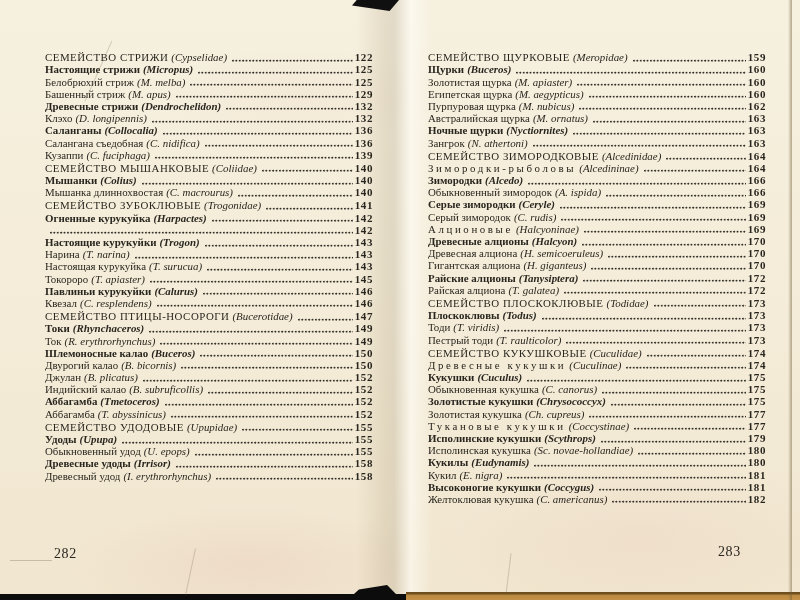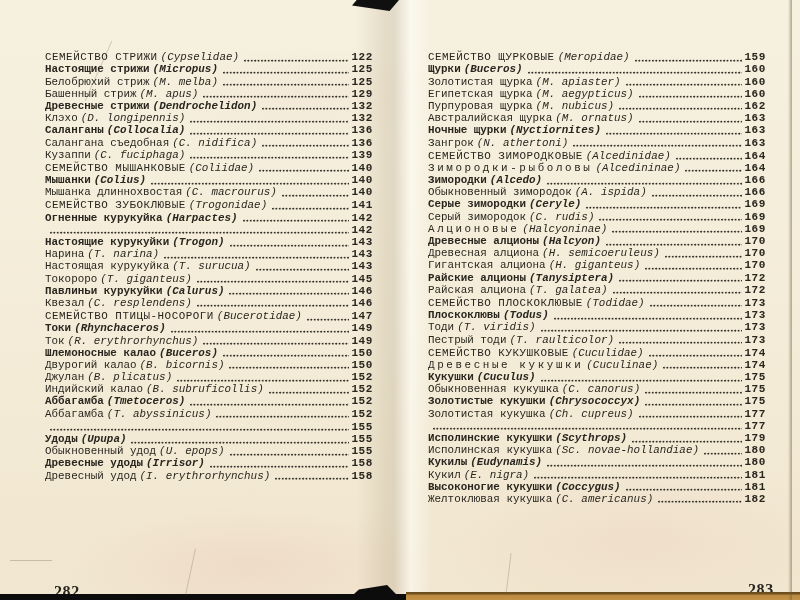--- a/index.html
+++ b/index.html
@@ -16,40 +16,40 @@
     position:absolute;left:356px;top:0;width:76px;height:600px;pointer-events:none;
     background:linear-gradient(90deg,
       rgba(140,120,80,0) 0%,
       rgba(140,120,80,.16) 38%,
       rgba(100,85,55,.14) 50%,
       rgba(255,255,250,.55) 72%,
       rgba(140,120,80,0) 100%);
   }
   .edge-right{position:absolute;left:788px;top:0;width:4px;height:600px;
     background:linear-gradient(90deg,rgba(130,110,70,0),rgba(110,92,55,.5));}
-  .page{position:absolute;top:51px;font-family:Liberation Mono, monospace;}
+  .page{position:absolute;top:51px;}
   .page.left{left:45px;width:328px;}
   .page.right{left:428px;width:338px;}
   .section + .section{margin-top:1px;}
   .row{display:flex;align-items:flex-end;white-space:nowrap;height:12.2px;
        font-size:10.9px;line-height:12px;}
   .tt{flex:0 0 auto;}
   .la{font-style:italic;margin-left:3px;}
   .la::before{content:"(";}
   .la::after{content:")";}
   .s-family .ru{letter-spacing:.5px;}
   .s-genus .ru,.s-genus .la,.s-genus{font-weight:bold;}
   .s-subfamily .ru{letter-spacing:2.6px;}
   .leader{flex:1 1 auto;min-width:8px;height:4px;margin:0 2px 1.5px 5px;
     background-image:radial-gradient(circle at 1px 2.6px,#34312a .75px,rgba(0,0,0,0) 1.25px);
     background-size:3.4px 4px;background-repeat:repeat-x;background-position:left bottom;}
   .pg{flex:0 0 auto;font-weight:bold;font-size:11px;letter-spacing:.6px;}
-  .folio{position:absolute;font-size:16px;font-weight:bold;letter-spacing:.6px;margin-top:37px;}
+  .folio{position:absolute;font-size:14px;font-weight:normal;letter-spacing:.6px;}
   .folio-left{left:54px;top:546px;}
-  .folio-right{left:748px;top:544px;}
+  .folio-right{left:718px;top:544px;}
   
   .wedge-top{position:absolute;left:352px;top:0;width:47px;height:11px;background:#101010;
     clip-path:polygon(10% 0,100% 0,80% 100%,0 50%);}
   .strip-bottom-black{position:absolute;left:0;top:594px;width:406px;height:6px;background:#0c0c0c;}
   .wedge-bottom{position:absolute;left:341px;top:585px;width:64px;height:15px;background:#0c0c0c;
     clip-path:polygon(10% 100%,95% 100%,72% 0,28% 30%);}
   .strip-bottom-tan{position:absolute;left:406px;top:592px;width:394px;height:8px;
     background:linear-gradient(180deg,#6e4d1e 0%,#6e4d1e 18%,#bb8b41 45%,#c49148 100%);}
   .crease{position:absolute;background:rgba(120,100,80,.28);width:1px;}
   .crease.c1{left:98px;top:38px;height:66px;transform:rotate(24deg);}
@@ -153,21 +153,21 @@
           <span class="tt"><span class="ru">Нарина</span><span class="la">T. narina</span></span>
           <span class="leader"></span>
           <span class="pg">143</span>
         </div>
         <div class="row s-species">
           <span class="tt"><span class="ru">Настоящая курукуйка</span><span class="la">T. surucua</span></span>
           <span class="leader"></span>
           <span class="pg">143</span>
         </div>
         <div class="row s-species">
-          <span class="tt"><span class="ru">Токороро</span><span class="la">T. giganteus</span></span>
+          <span class="tt"><span class="ru">Токороро</span><span class="la">T. apiaster</span></span>
           <span class="leader"></span>
           <span class="pg">145</span>
         </div>
         <div class="row s-genus">
           <span class="tt"><span class="ru">Павлиньи курукуйки</span><span class="la">Calurus</span></span>
           <span class="leader"></span>
           <span class="pg">146</span>
         </div>
         <div class="row s-species">
           <span class="tt"><span class="ru">Квезал</span><span class="la">C. resplendens</span></span>
@@ -217,20 +217,21 @@
           <span class="pg">152</span>
         </div>
         <div class="row s-species">
           <span class="tt"><span class="ru">Аббагамба</span><span class="la">T. abyssinicus</span></span>
           <span class="leader"></span>
           <span class="pg">152</span>
         </div>
       </div>
       <div class="section">
         <div class="row s-family">
+          <span class="tt"><span class="ru">СЕМЕЙСТВО УДОДОВЫЕ</span><span class="la">Upupidae</span></span>
           <span class="leader"></span>
           <span class="pg">155</span>
         </div>
         <div class="row s-genus">
           <span class="tt"><span class="ru">Удоды</span><span class="la">Upupa</span></span>
           <span class="leader"></span>
           <span class="pg">155</span>
         </div>
         <div class="row s-species">
           <span class="tt"><span class="ru">Обыкновенный удод</span><span class="la">U. epops</span></span>
@@ -401,20 +402,21 @@
           <span class="tt"><span class="ru">Золотистые кукушки</span><span class="la">Chrysococcyx</span></span>
           <span class="leader"></span>
           <span class="pg">175</span>
         </div>
         <div class="row s-species">
           <span class="tt"><span class="ru">Золотистая кукушка</span><span class="la">Ch. cupreus</span></span>
           <span class="leader"></span>
           <span class="pg">177</span>
         </div>
         <div class="row s-subfamily">
+          <span class="tt"><span class="ru">Тукановые кукушки</span><span class="la">Coccystinae</span></span>
           <span class="leader"></span>
           <span class="pg">177</span>
         </div>
         <div class="row s-genus">
           <span class="tt"><span class="ru">Исполинские кукушки</span><span class="la">Scythrops</span></span>
           <span class="leader"></span>
           <span class="pg">179</span>
         </div>
         <div class="row s-species">
           <span class="tt"><span class="ru">Исполинская кукушка</span><span class="la">Sc. novae-hollandiae</span></span>

